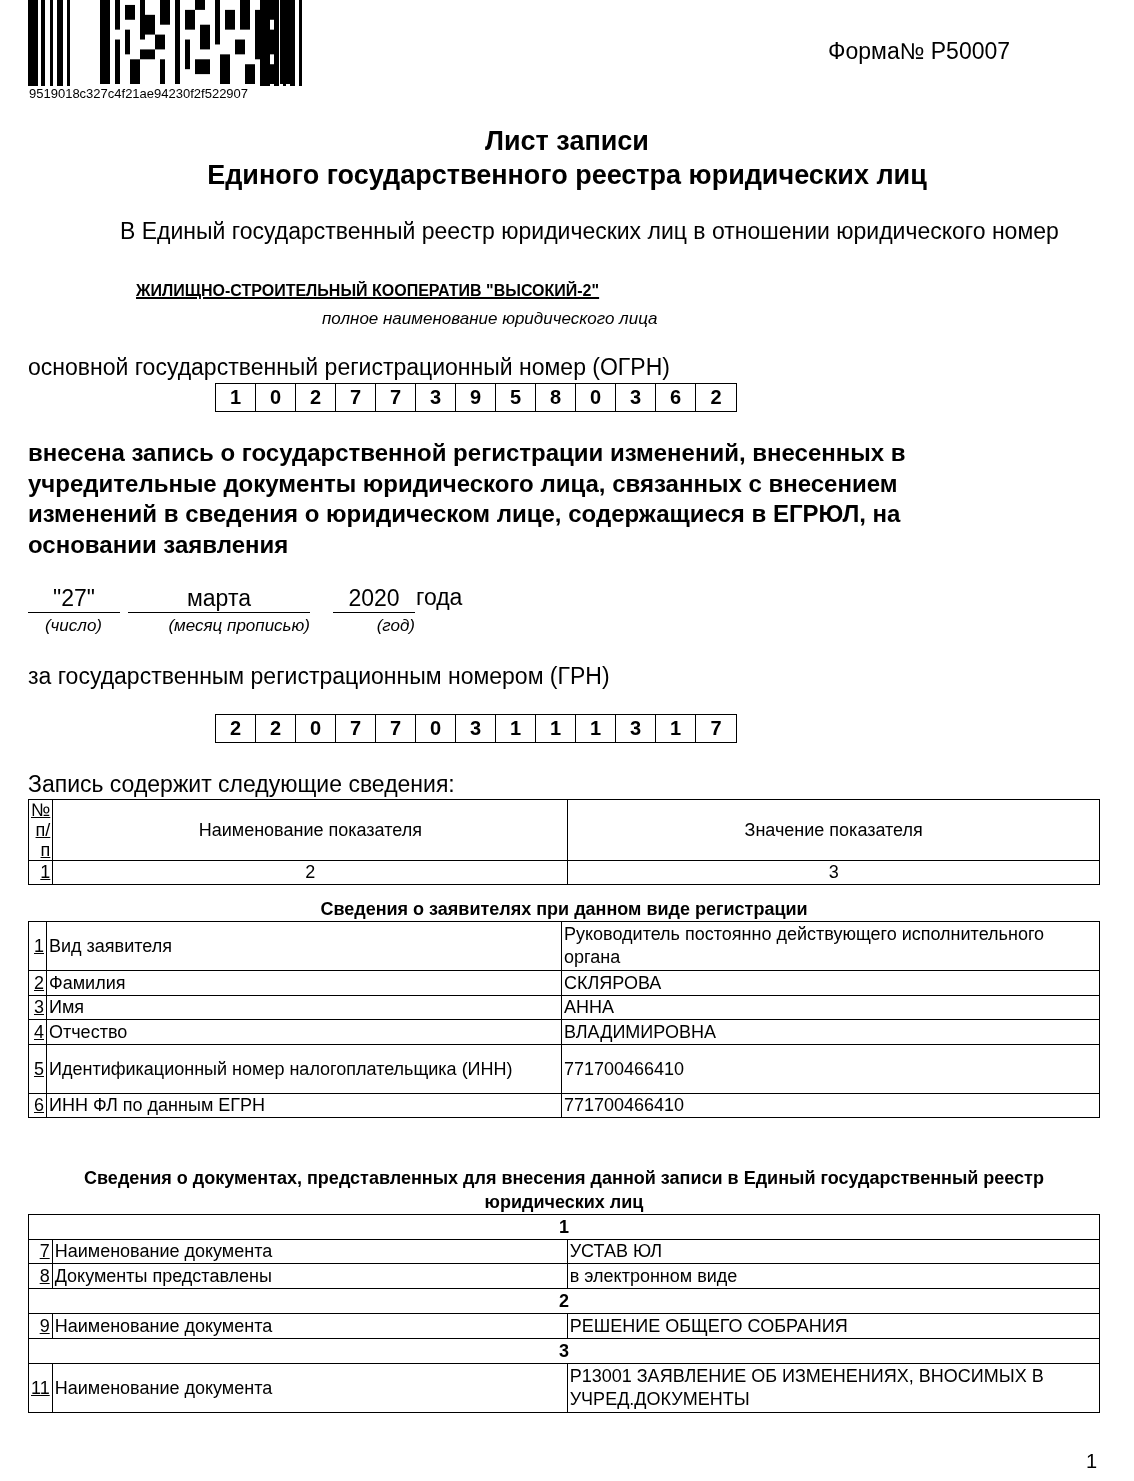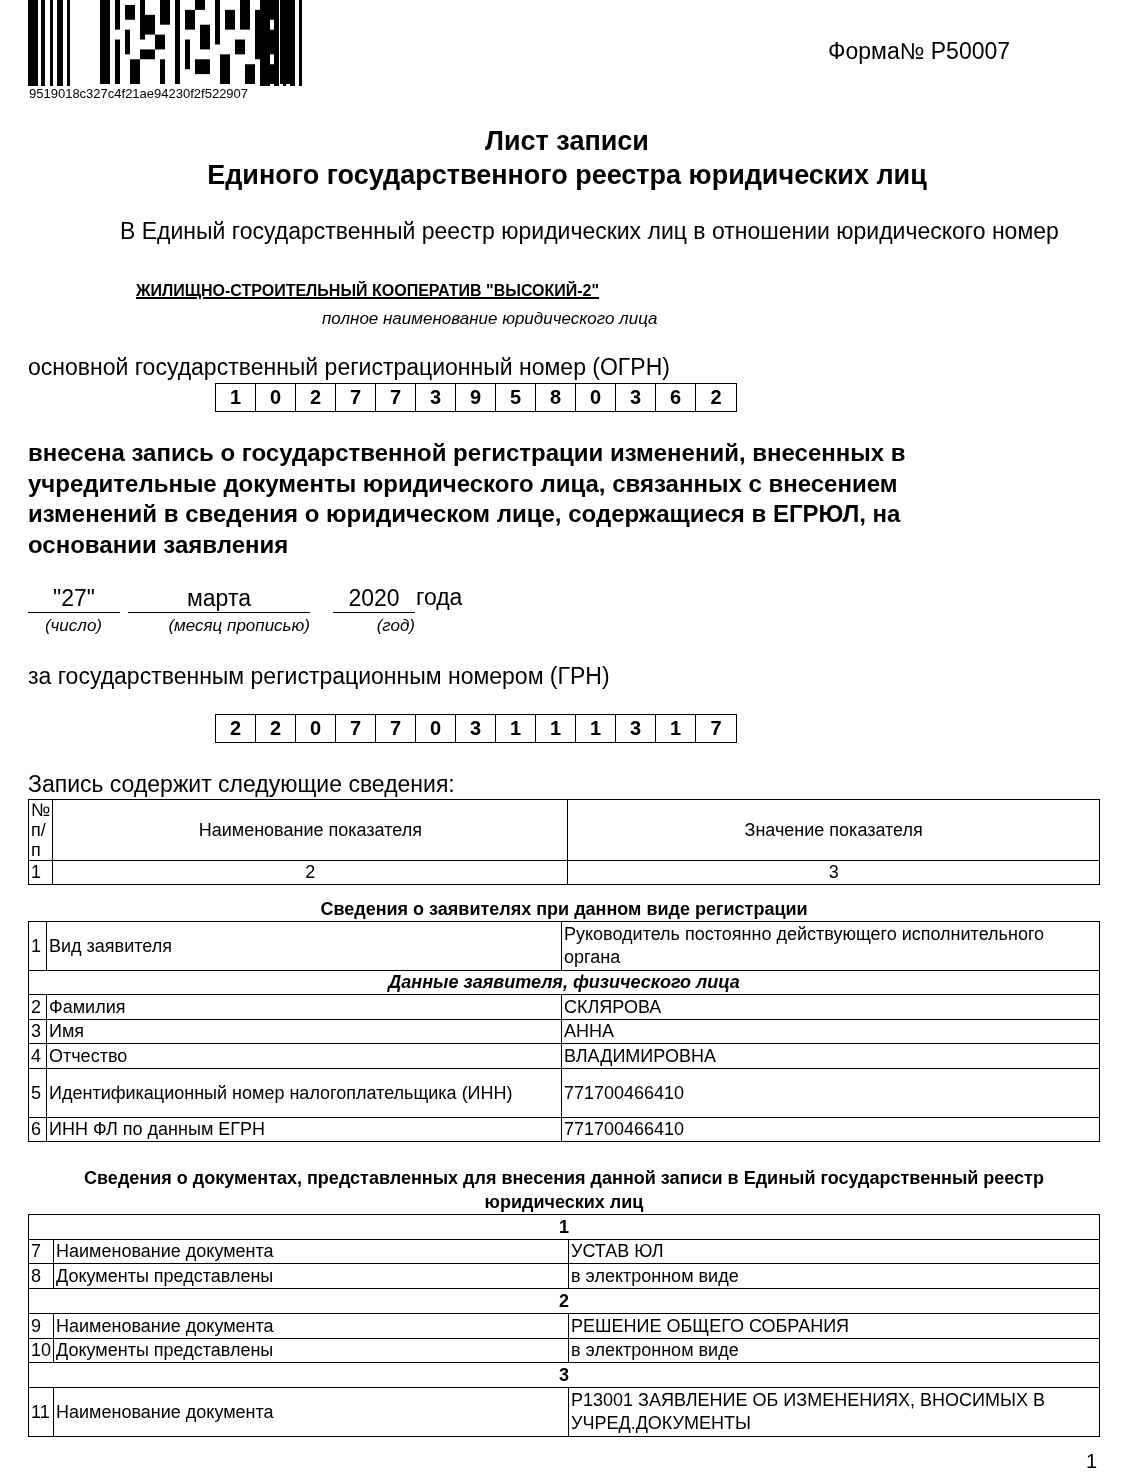--- a/index.html
+++ b/index.html
@@ -33,21 +33,21 @@
 
     .date-field { font-size: 23px; text-align: center; border-bottom: 1.5px solid #000; height: 28px; line-height: 26px; }
     .date-cap { font-style: italic; font-size: 17px; text-align: right; }
 
     .grn-label { left: 28px; top: 663px; font-size: 23px; }
 
     .contains { left: 28px; top: 771px; font-size: 23px; }
 
     table { border-collapse: collapse; position: absolute; left: 28px; width: 1072px; font-size: 18px; }
     td { border: 1.5px solid #000; padding: 0 2px; vertical-align: middle; line-height: 23px; }
-    td.num { width: 18px; text-align: left; }
+    td.num { width: 18px; text-align: right; text-decoration: underline; }
     td.name { width: 515px; }
     .center { text-align: center; }
     .section-head { position: absolute; left: 28px; width: 1072px; text-align: center; font-weight: bold; font-size: 18px; line-height: 24px; }
     .bold { font-weight: bold; }
     .bi { font-weight: bold; font-style: italic; }
 
     .page-num { left: 1086px; top: 1450px; font-size: 20px; }
   </style>
 </head>
 <body>
@@ -182,23 +182,20 @@
   </table>
 
 <div class="section-head" style="top:897px;">Сведения о заявителях при данном виде регистрации</div>
 <table style="top:921px;">
   <tbody>
       <tr style="height:49px;">
     <td class="num">1</td>
     <td class="name">Вид заявителя</td>
     <td>Руководитель постоянно действующего исполнительного органа</td>
   </tr>
-  <tr style="height:24px;">
-    <td colspan="3" class="center bi">Данные заявителя, физического лица</td>
-  </tr>
   <tr style="height:25px;">
     <td class="num">2</td>
     <td class="name">Фамилия</td>
     <td>СКЛЯРОВА</td>
   </tr>
   <tr style="height:24px;">
     <td class="num">3</td>
     <td class="name">Имя</td>
     <td>АННА</td>
   </tr>
@@ -237,25 +234,20 @@
     <td>в электронном виде</td>
   </tr>
   <tr style="height:25px;">
     <td colspan="3" class="center bold">2</td>
   </tr>
   <tr style="height:25px;">
     <td class="num">9</td>
     <td class="name">Наименование документа</td>
     <td>РЕШЕНИЕ ОБЩЕГО СОБРАНИЯ</td>
   </tr>
-  <tr style="height:24px;">
-    <td class="num">10</td>
-    <td class="name">Документы представлены</td>
-    <td>в электронном виде</td>
-  </tr>
   <tr style="height:25px;">
     <td colspan="3" class="center bold">3</td>
   </tr>
   <tr style="height:49px;">
     <td class="num">11</td>
     <td class="name">Наименование документа</td>
     <td>Р13001 ЗАЯВЛЕНИЕ ОБ ИЗМЕНЕНИЯХ, ВНОСИМЫХ В УЧРЕД.ДОКУМЕНТЫ</td>
   </tr>
 </tbody>
   </table>

